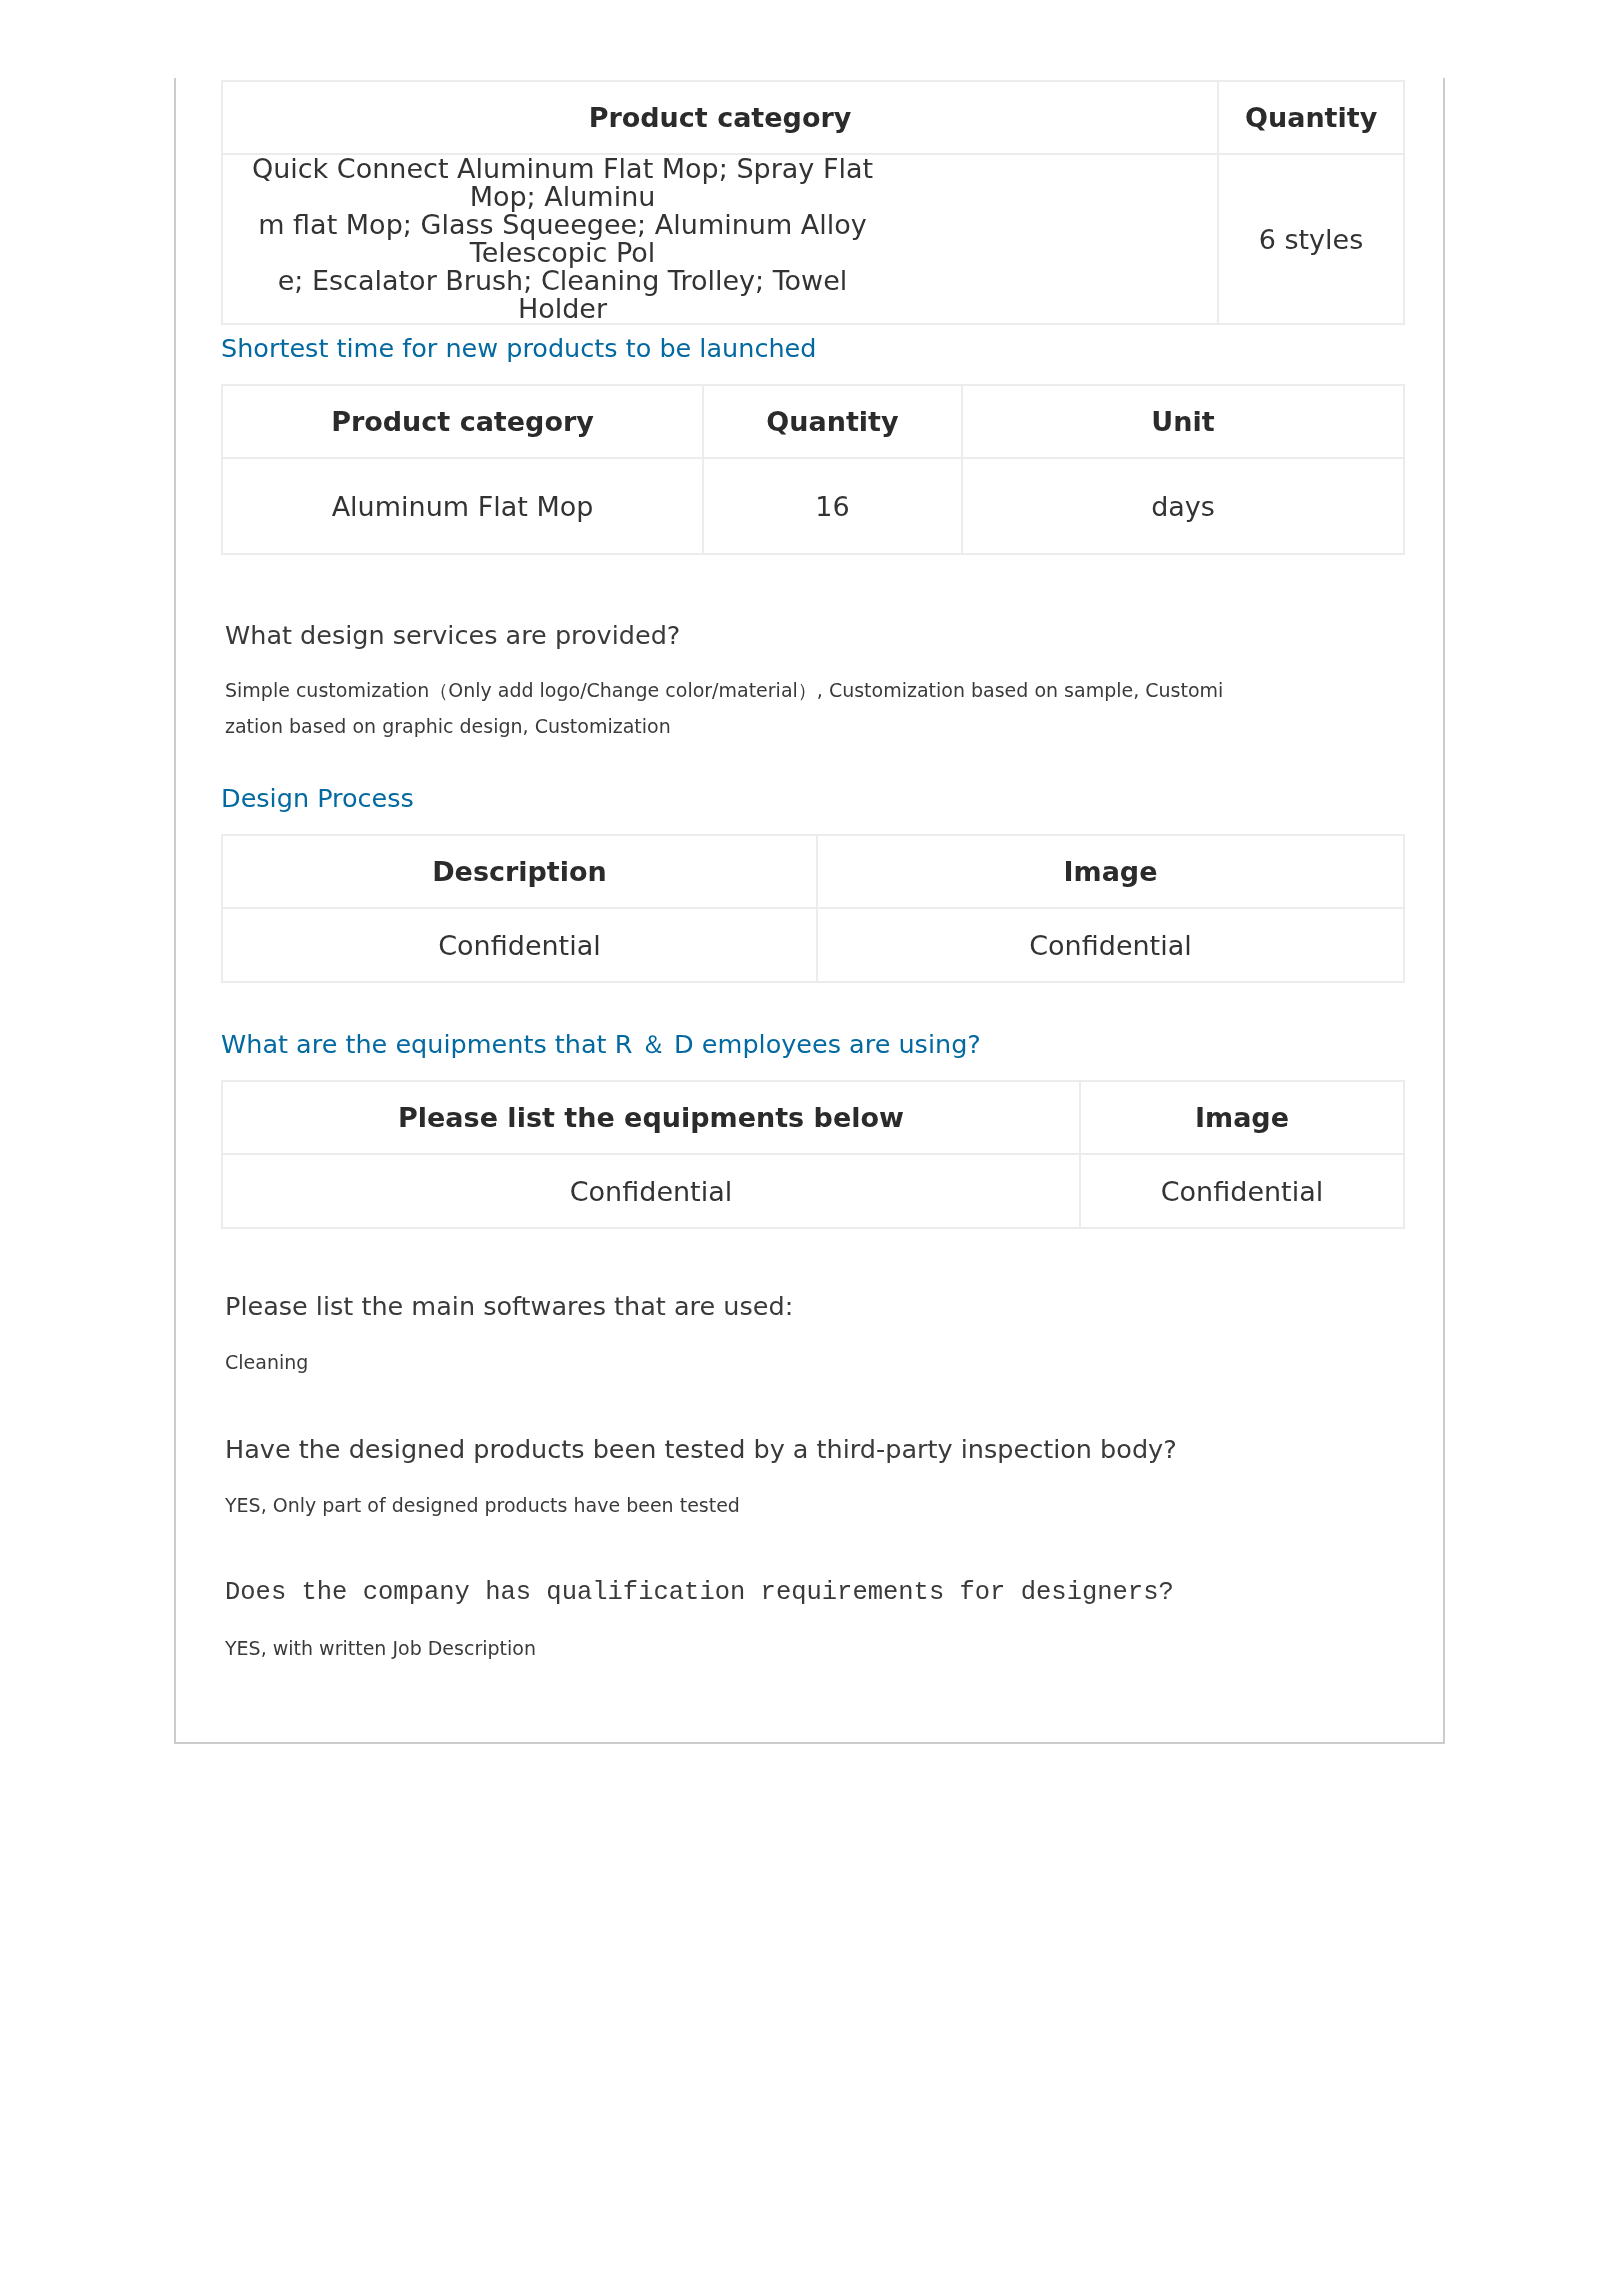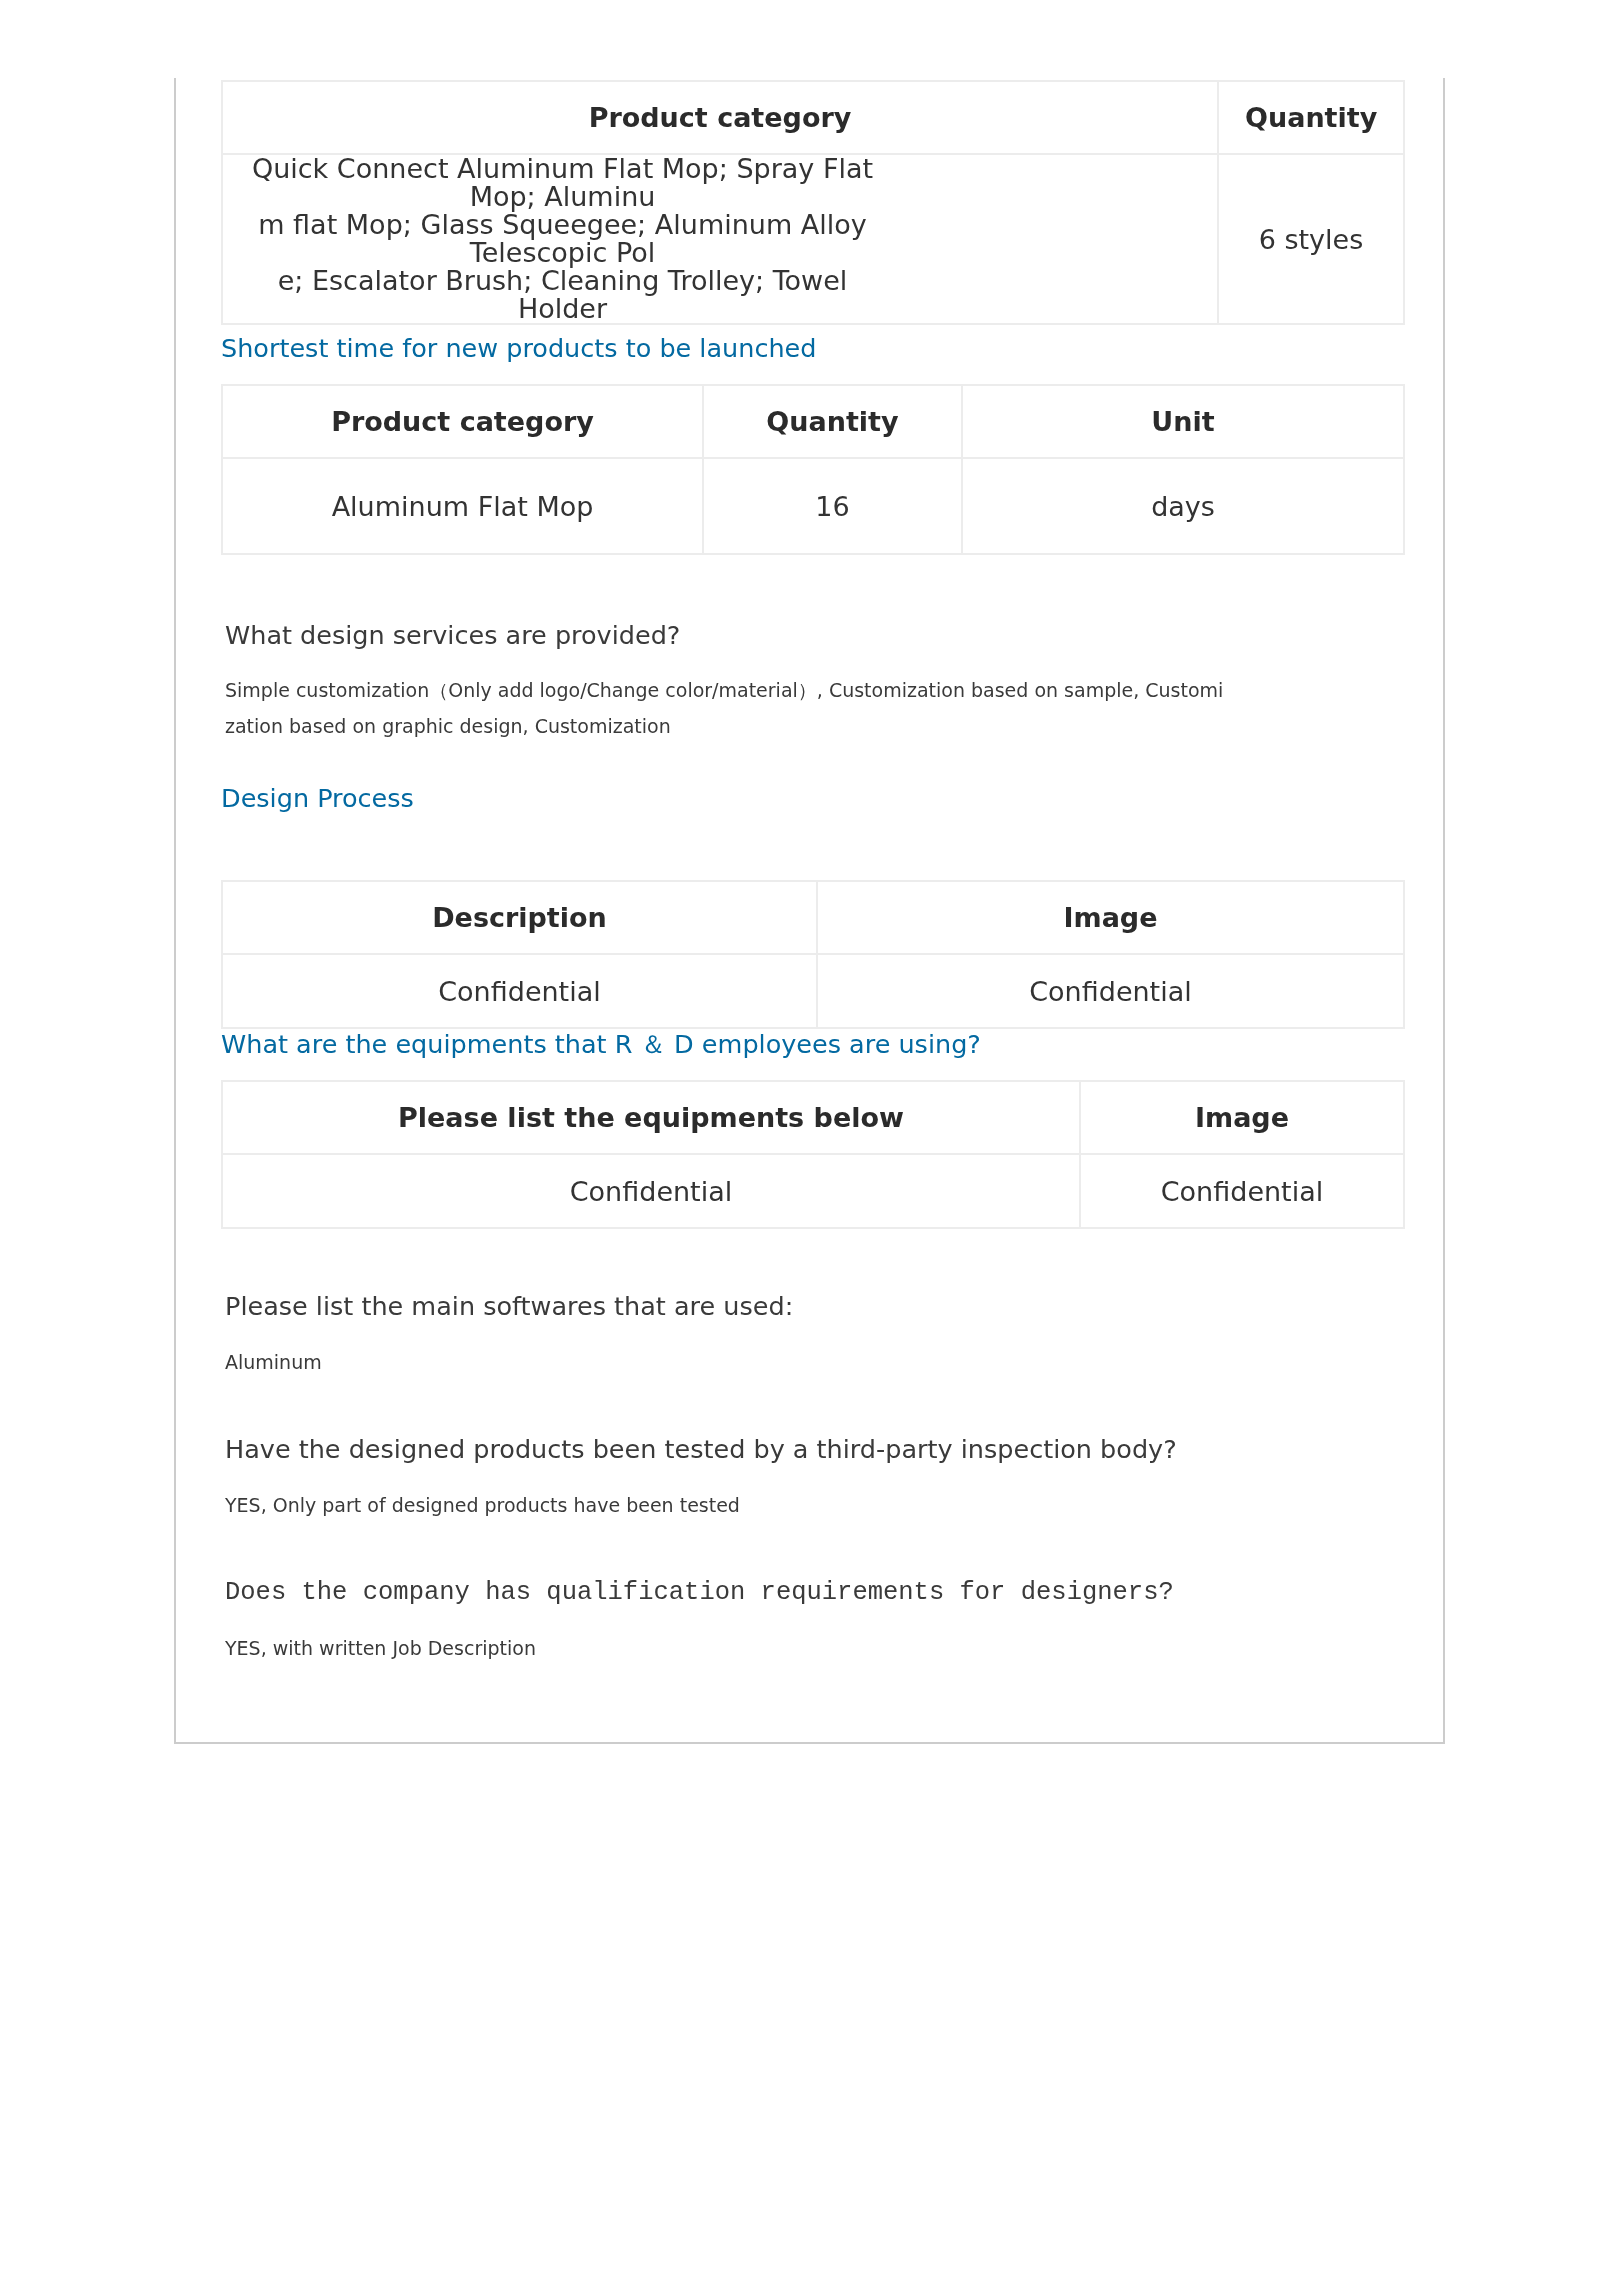--- a/index.html
+++ b/index.html
@@ -64,21 +64,21 @@
 </tbody>
   </table>
 
 <div class="q" style="top:623px;">What design services are provided?</div>
 <div class="a" style="top:672px;">
   <div style="white-space:nowrap;">Simple customization（Only add logo/Change color/material）, Customization based on sample, Customi</div>
   <div style="white-space:nowrap;">zation based on graphic design, Customization</div>
 </div>
 
 <div class="heading" style="top:786px;">Design Process</div>
-<table class="t" style="top:834px;margin-top:46px;">
+<table class="t" style="top:834px;">
   <colgroup>
       <col style="width:595px">
       <col style="width:587px">
     </colgroup>
   <tbody>
       <tr>
     <th>Description</th>
     <th>Image</th>
   </tr>
   <tr style="height:74px;">
@@ -100,20 +100,20 @@
     <th>Image</th>
   </tr>
   <tr style="height:74px;">
     <td>Confidential</td>
     <td>Confidential</td>
   </tr>
 </tbody>
   </table>
 
 <div class="q" style="top:1294px;">Please list the main softwares that are used:</div>
-<div class="a" style="top:1344px;">Aluminum</div>
+<div class="a" style="top:1344px;">Cleaning</div>
 
 <div class="q" style="top:1437px;">Have the designed products been tested by a third-party inspection body?</div>
 <div class="a" style="top:1487px;">YES, Only part of designed products have been tested</div>
 
 <div class="q" style="top:1580px;font-family:Liberation Mono, monospace;">Does the company has qualification requirements for designers?</div>
 <div class="a" style="top:1630px;">YES, with written Job Description</div>
 
 
 </body></html>

